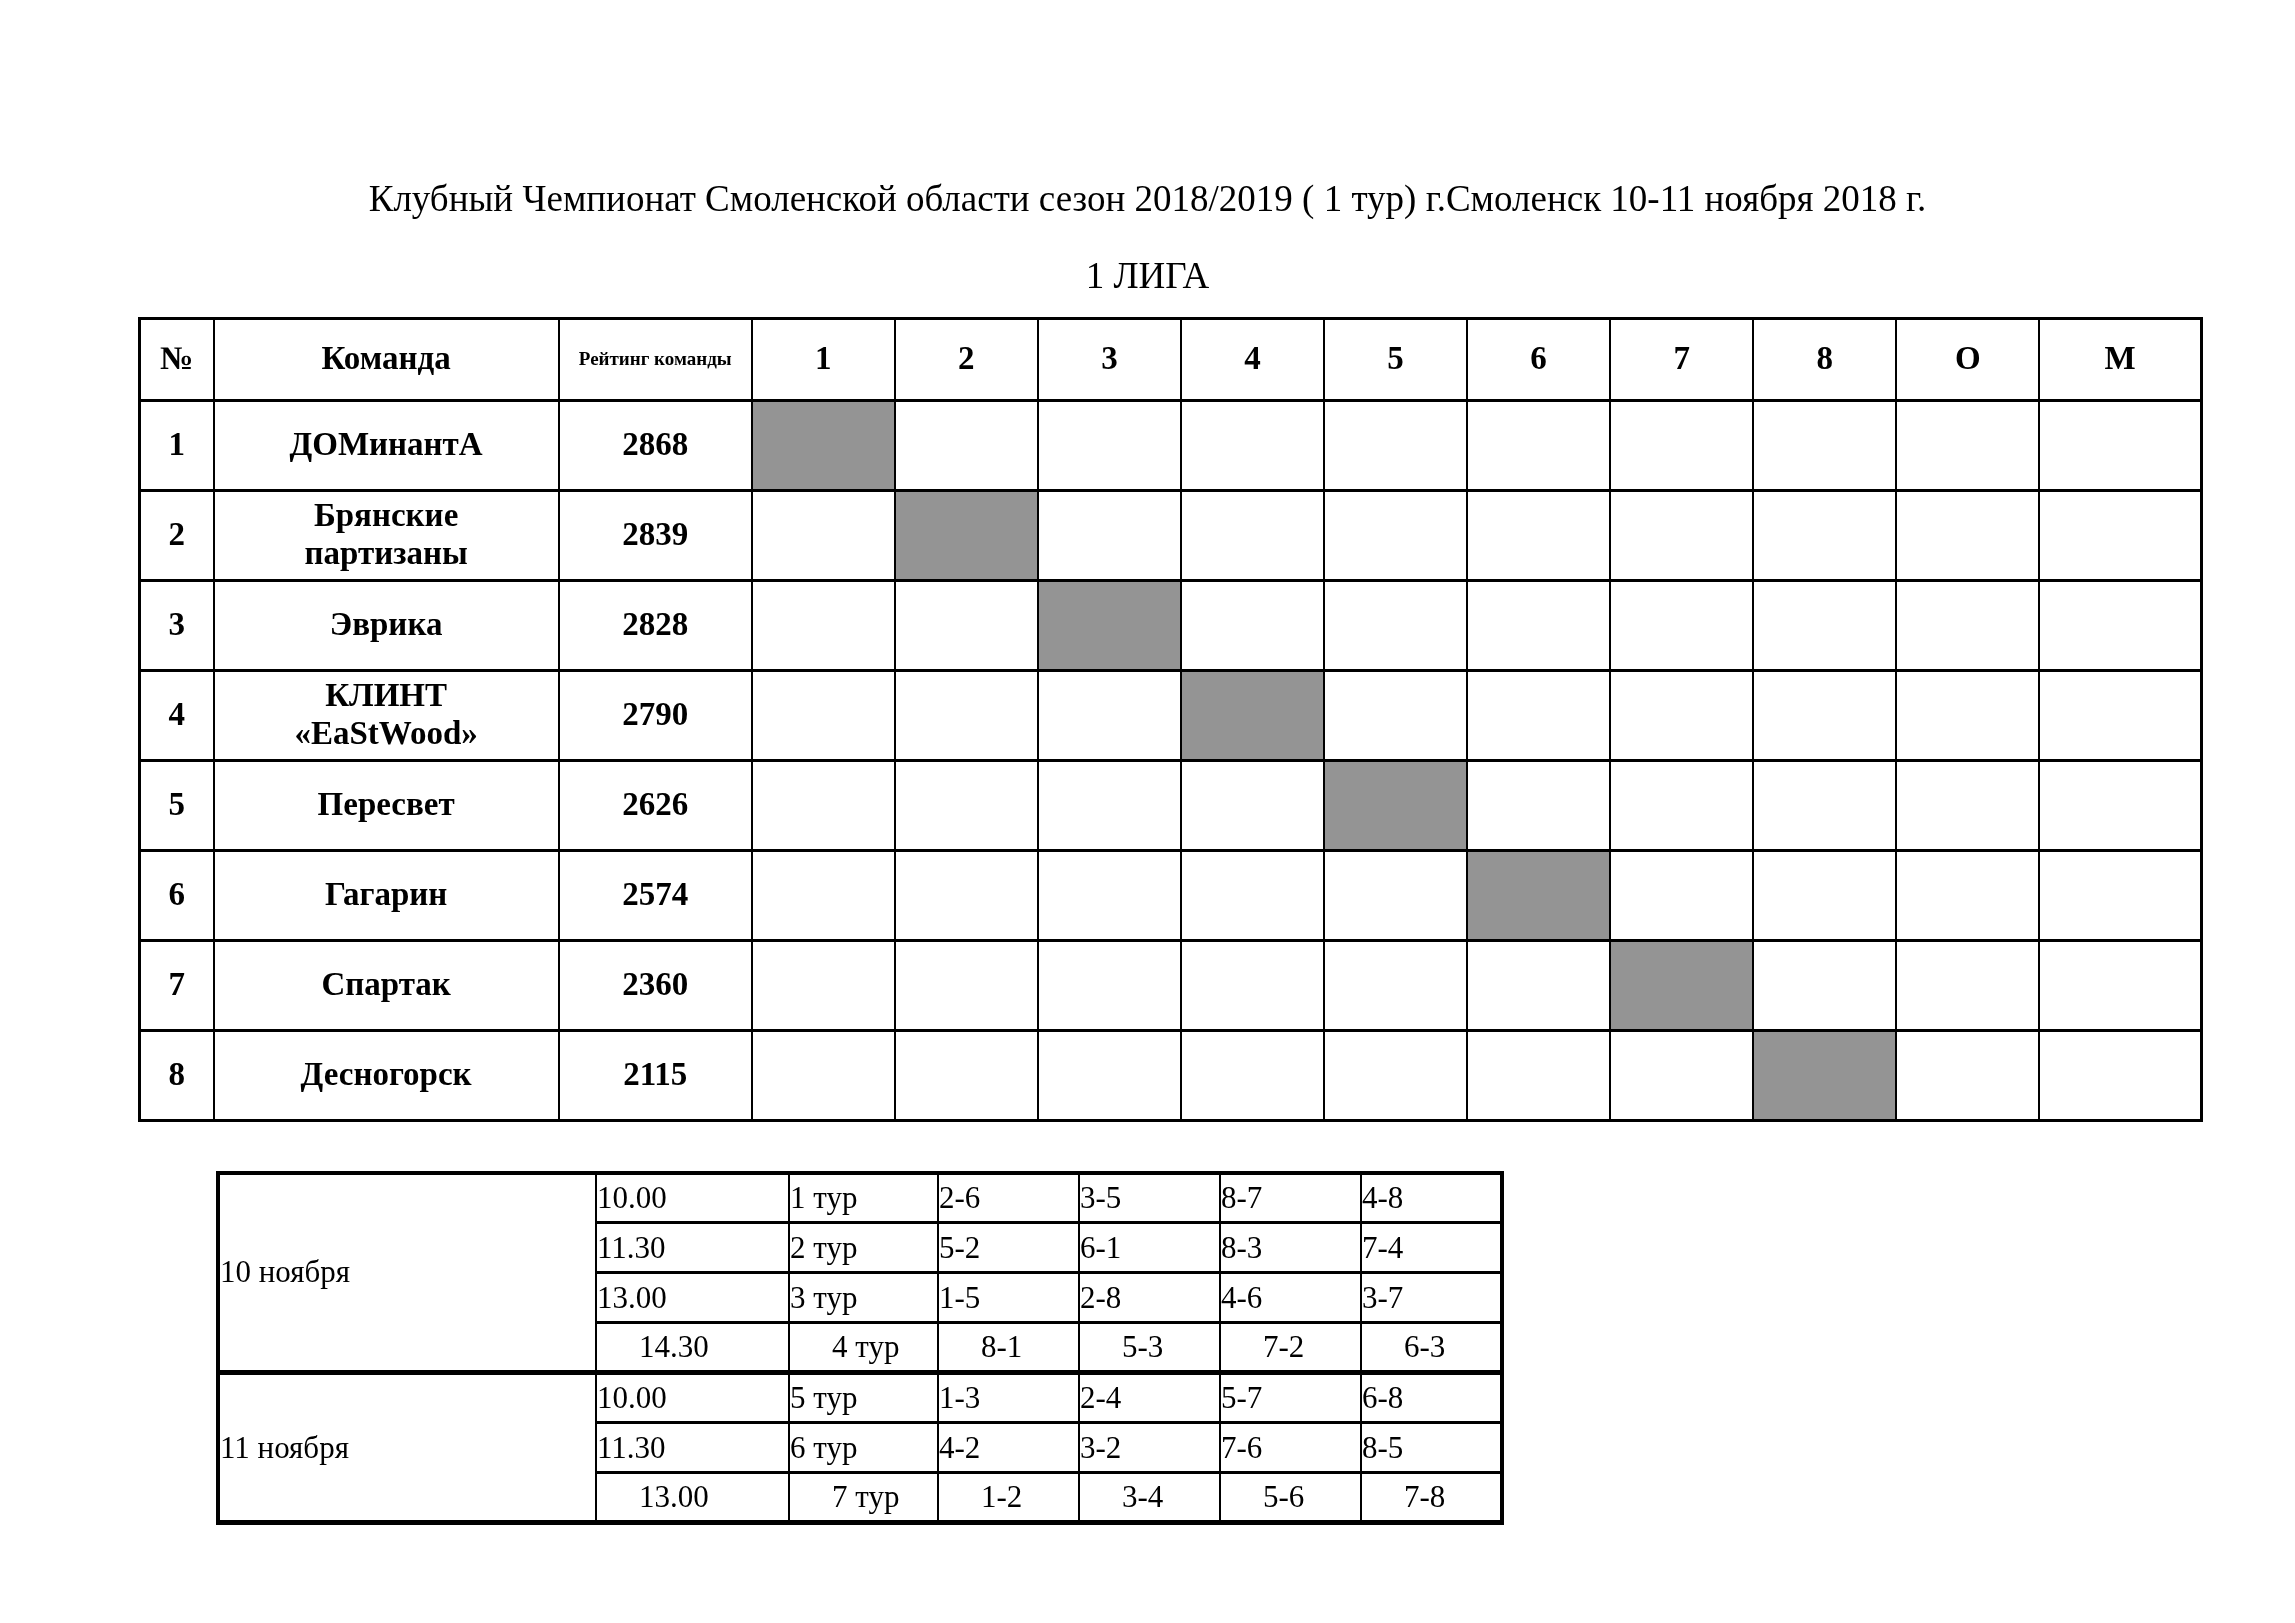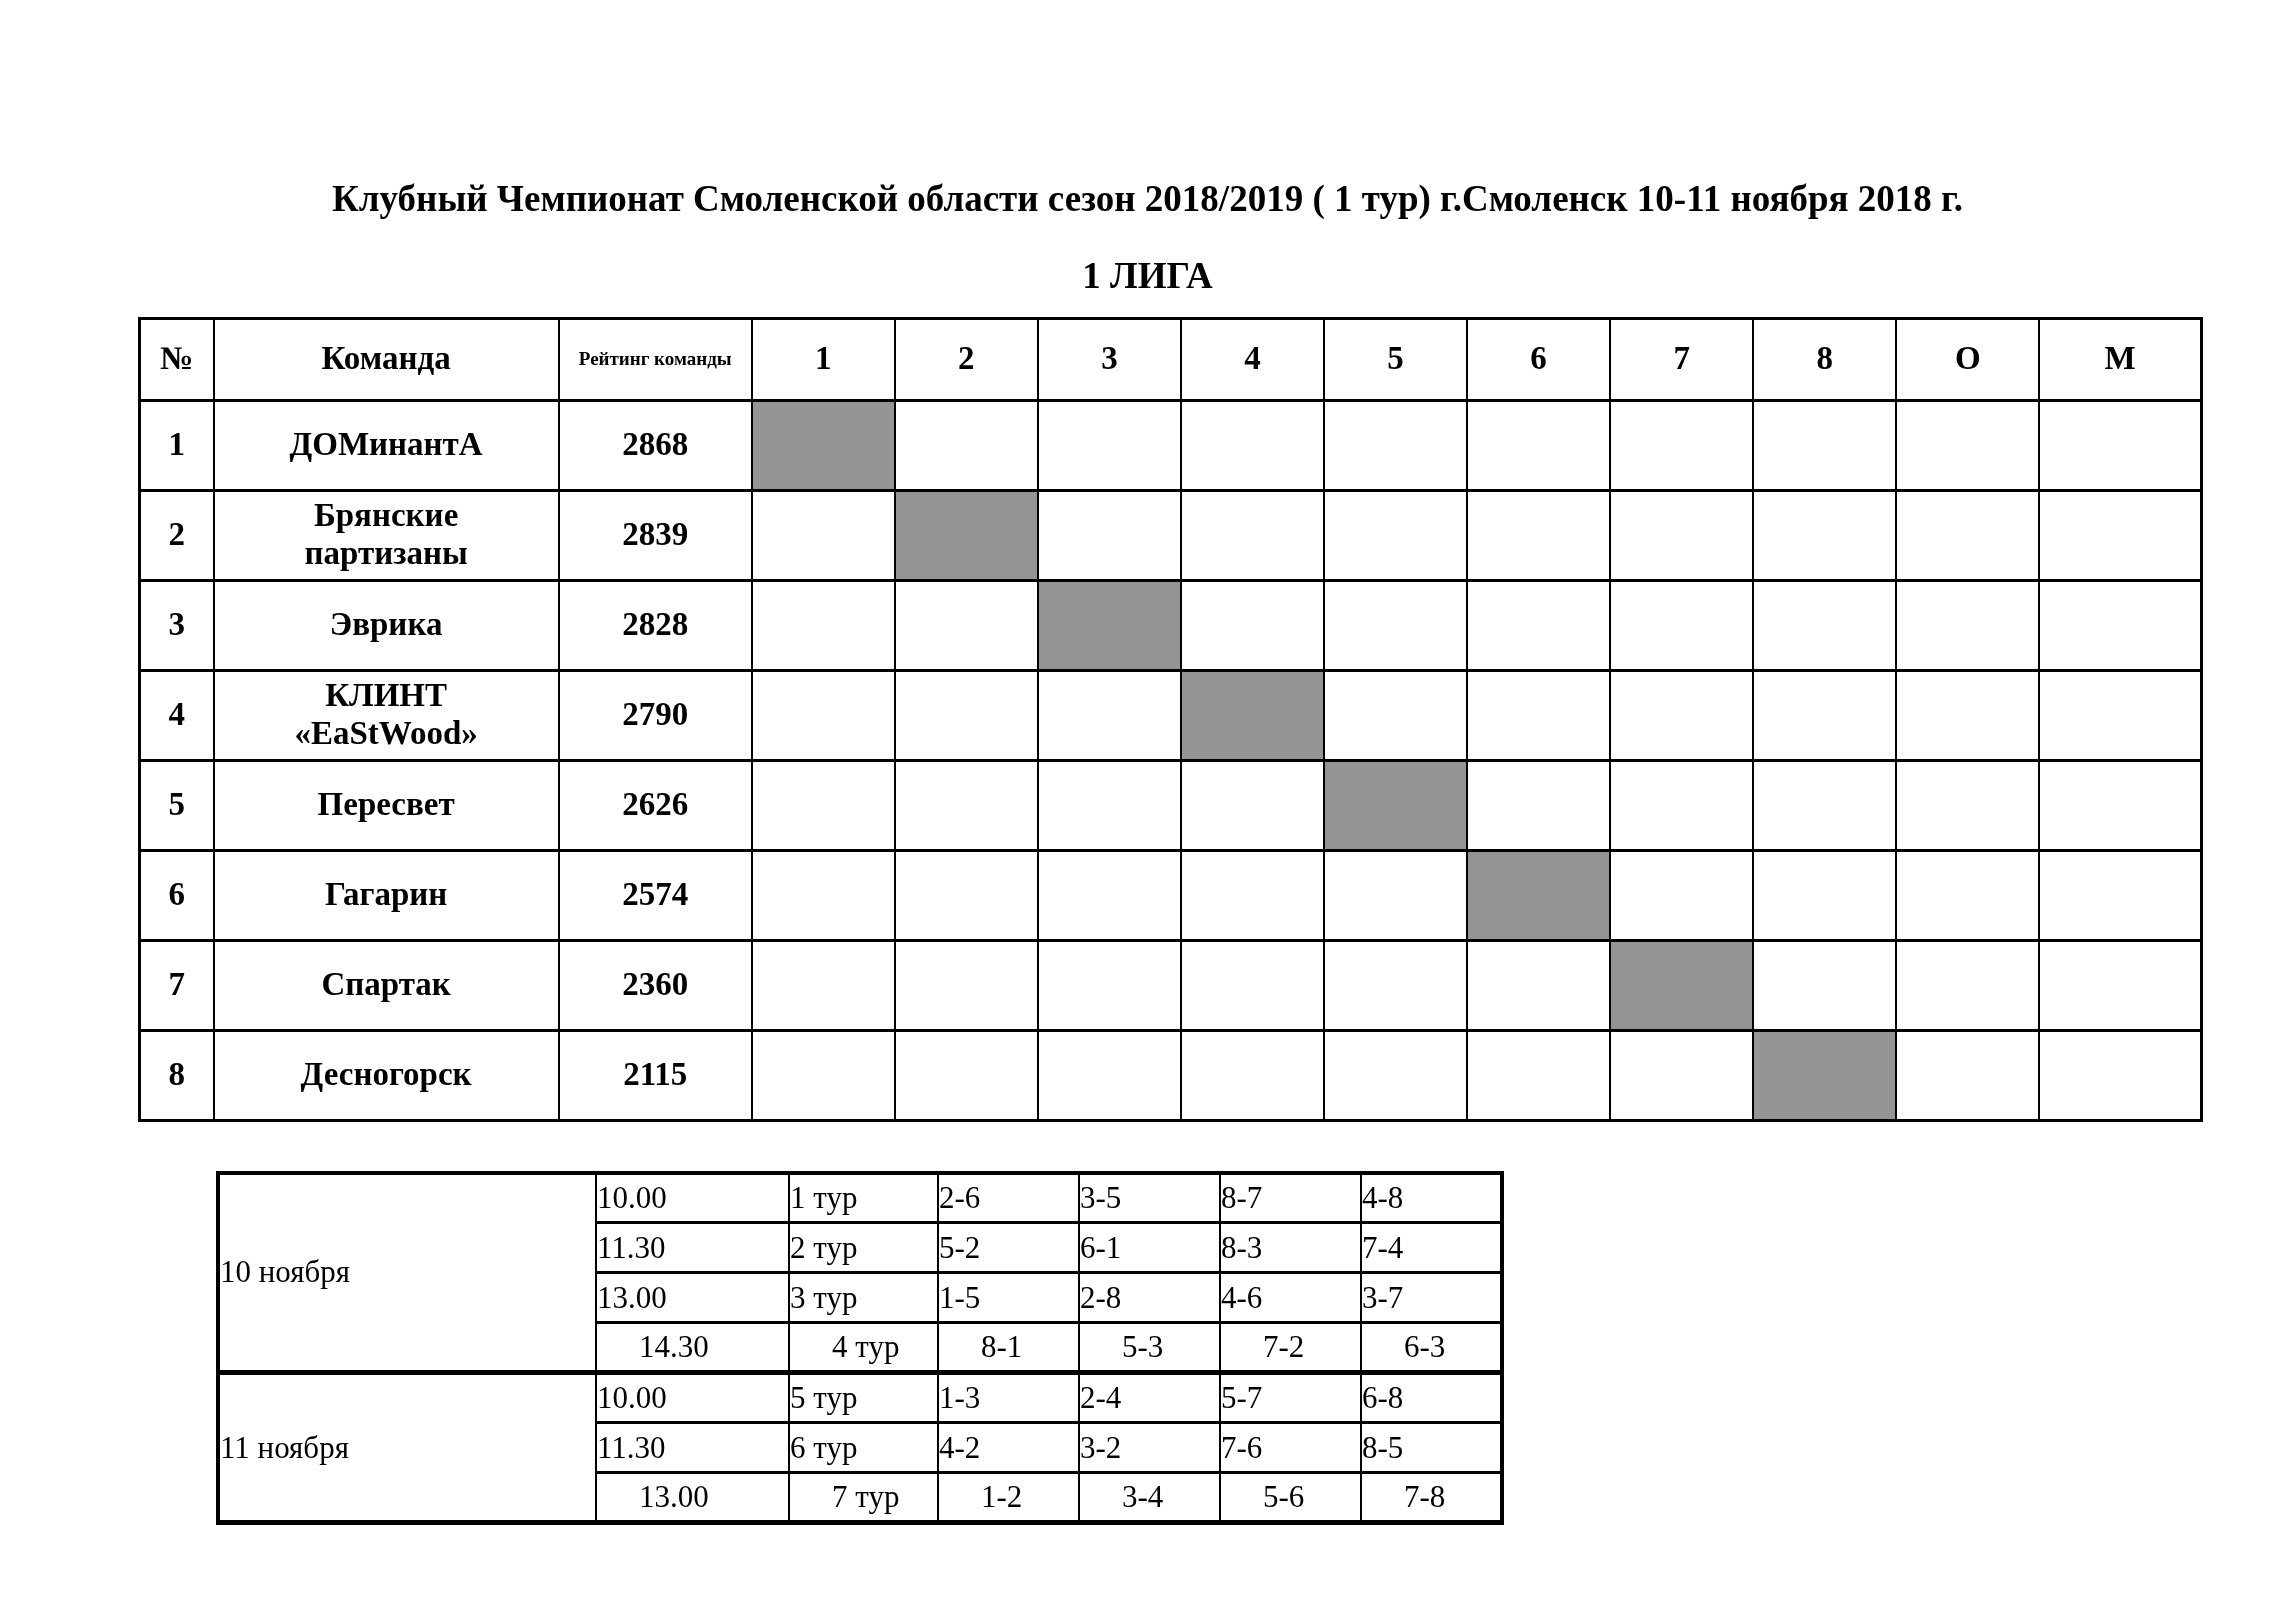--- a/index.html
+++ b/index.html
@@ -11,28 +11,28 @@
     color: #000000;
     position: relative;
     overflow: hidden;
   }
   .page { width: 2295px; height: 1623px; background: #ffffff; }
 
   .doc-title {
     padding-top: 178px;
     text-align: center;
     font-size: 37px;
-    font-weight: bold;
+    font-weight: normal;
     line-height: 1.15;
   }
   .league-title {
     margin-top: 34px;
     text-align: center;
     font-size: 37px;
-    font-weight: bold;
+    font-weight: normal;
     line-height: 1.15;
   }
 
   table { border-collapse: collapse; table-layout: fixed; }
 
   
   .standings {
     margin: 19.6px 0 0 138px;
     width: 2065px;
     border: 3.9px solid #000;

